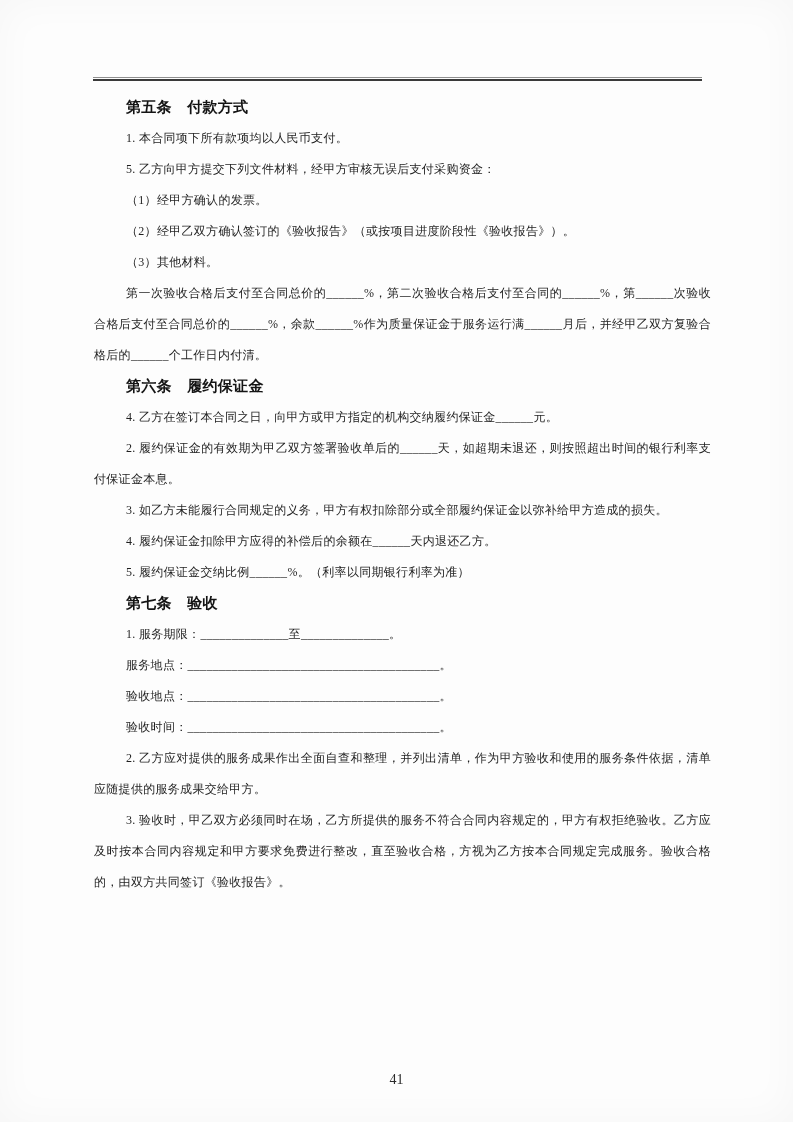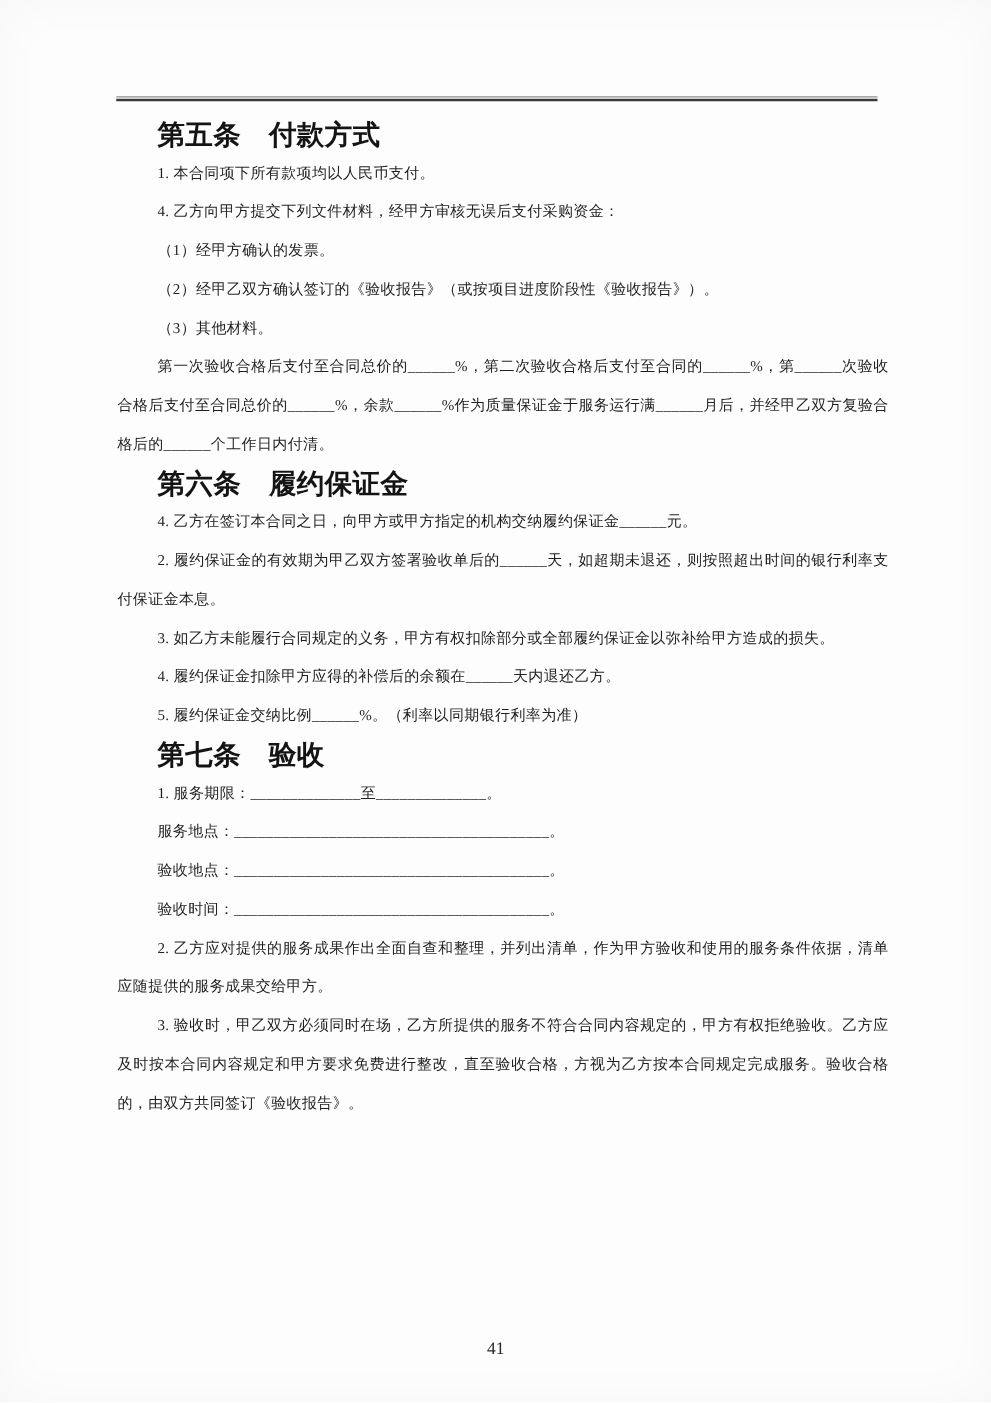--- a/index.html
+++ b/index.html
@@ -42,21 +42,21 @@
     margin: 0;
     font-size: 12px;
     line-height: 31px;
     text-align: justify;
     text-indent: 32px;
     letter-spacing: 0.3px;
     color: #1f1f1f;
   }
   .content h2.article-heading {
     margin: 0;
-    font-size: 22px;
+    font-size: 15px;
     line-height: 31px;
     font-weight: bold;
     text-indent: 32px;
     letter-spacing: 0.3px;
     color: #141414;
   }
   .page-number {
     position: absolute;
     top: 1072px;
     left: 0;
@@ -73,21 +73,21 @@
 
   <div class="header-rule">
     <div class="thin-line"></div>
     <div class="thick-line"></div>
   </div>
 
   <div class="content">
 
     <h2 class="article-heading">第五条　付款方式</h2>
     <p class="para">1. 本合同项下所有款项均以人民币支付。</p>
-    <p class="para">4. 乙方向甲方提交下列文件材料，经甲方审核无误后支付采购资金：</p>
+    <p class="para">5. 乙方向甲方提交下列文件材料，经甲方审核无误后支付采购资金：</p>
     <p class="para">（1）经甲方确认的发票。</p>
     <p class="para">（2）经甲乙双方确认签订的《验收报告》（或按项目进度阶段性《验收报告》）。</p>
     <p class="para">（3）其他材料。</p>
     <p class="para">第一次验收合格后支付至合同总价的______%，第二次验收合格后支付至合同的______%，第______次验收合格后支付至合同总价的______%，余款______%作为质量保证金于服务运行满______月后，并经甲乙双方复验合格后的______个工作日内付清。</p>
 
     <h2 class="article-heading">第六条　履约保证金</h2>
     <p class="para">4. 乙方在签订本合同之日，向甲方或甲方指定的机构交纳履约保证金______元。</p>
     <p class="para">2. 履约保证金的有效期为甲乙双方签署验收单后的______天，如超期未退还，则按照超出时间的银行利率支付保证金本息。</p>
     <p class="para">3. 如乙方未能履行合同规定的义务，甲方有权扣除部分或全部履约保证金以弥补给甲方造成的损失。</p>
     <p class="para">4. 履约保证金扣除甲方应得的补偿后的余额在______天内退还乙方。</p>

